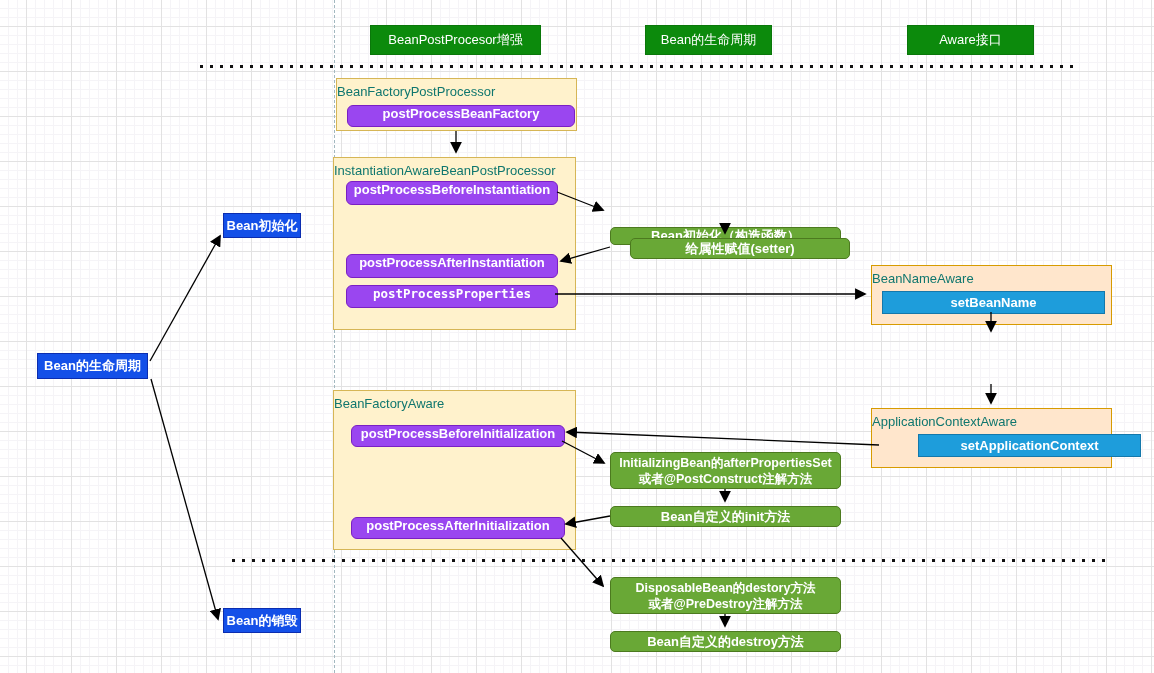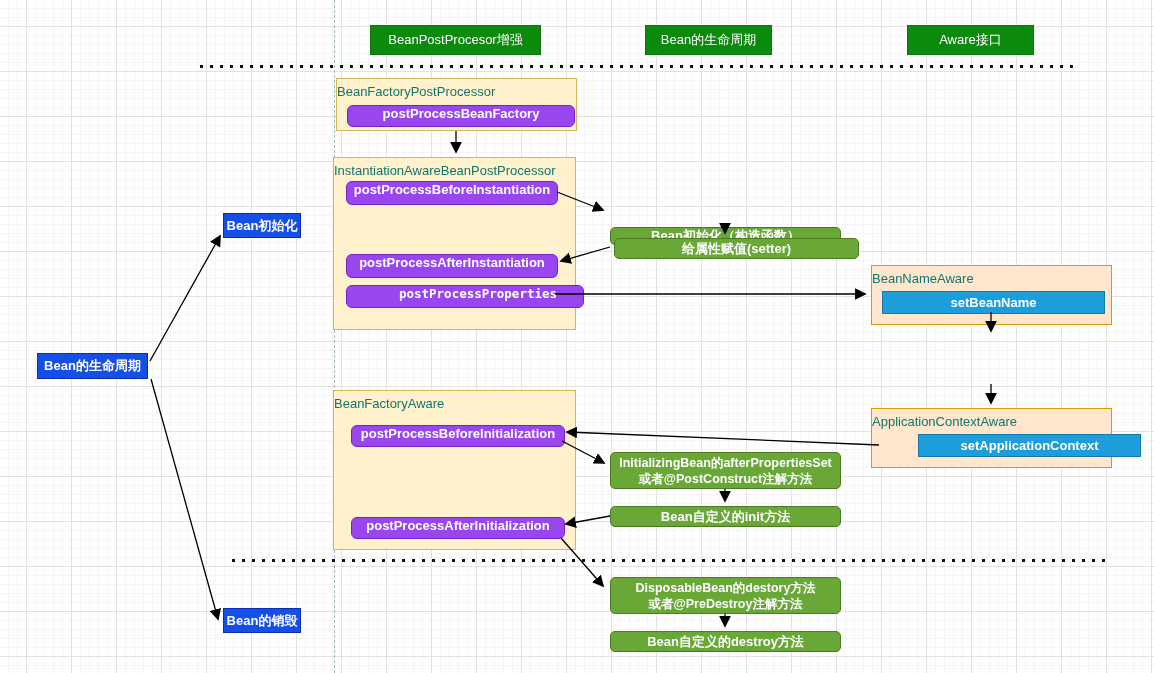--- a/index.html
+++ b/index.html
@@ -86,39 +86,39 @@
   </div>
 
   <div class="abs panel" style="left:333px;top:157px;width:243px;height:173px;">
     <div class="ptitle">InstantiationAwareBeanPostProcessor</div>
     <div class="pbtn" style="left:12px;top:23px;width:210px;height:22px;">
       <span>postProcessBeforeInstantiation</span>
     </div>
     <div class="pbtn" style="left:12px;top:96px;width:210px;height:22px;">
       <span>postProcessAfterInstantiation</span>
     </div>
-    <div class="pbtn mono" style="left:12px;top:127px;width:210px;height:21px;padding-left:26px;">
+    <div class="pbtn mono" style="left:12px;top:127px;width:210px;height:21px;">
       <span>postProcessProperties</span>
     </div>
   </div>
 
   <div class="abs panel" style="left:333px;top:390px;width:243px;height:160px;">
     <div class="ptitle">BeanFactoryAware</div>
     <div class="pbtn" style="left:17px;top:126px;width:212px;height:20px;">
       <span>postProcessAfterInitialization</span>
     </div>
     <div class="pbtn" style="left:17px;top:34px;width:212px;height:20px;">
       <span>postProcessBeforeInitialization</span>
     </div>
   </div>
 
   <div class="abs gnode" style="left:610px;top:203px;width:231px;height:18px;margin-top:24px;">
     <span>Bean初始化（构造函数）</span>
   </div>
-  <div class="abs gnode" style="left:614px;top:238px;width:245px;height:21px;">
+  <div class="abs gnode" style="left:630px;top:238px;width:220px;height:21px;">
     <span>给属性赋值(setter)</span>
   </div>
   <div class="abs gnode" style="left:610px;top:452px;width:231px;height:37px;font-size:12.5px;">
     <span>InitializingBean的afterPropertiesSet</span>
     <span>或者@PostConstruct注解方法</span>
   </div>
   <div class="abs gnode" style="left:610px;top:506px;width:231px;height:21px;">
     <span>Bean自定义的init方法</span>
   </div>
   <div class="abs gnode" style="left:610px;top:577px;width:231px;height:37px;font-size:12.5px;">

